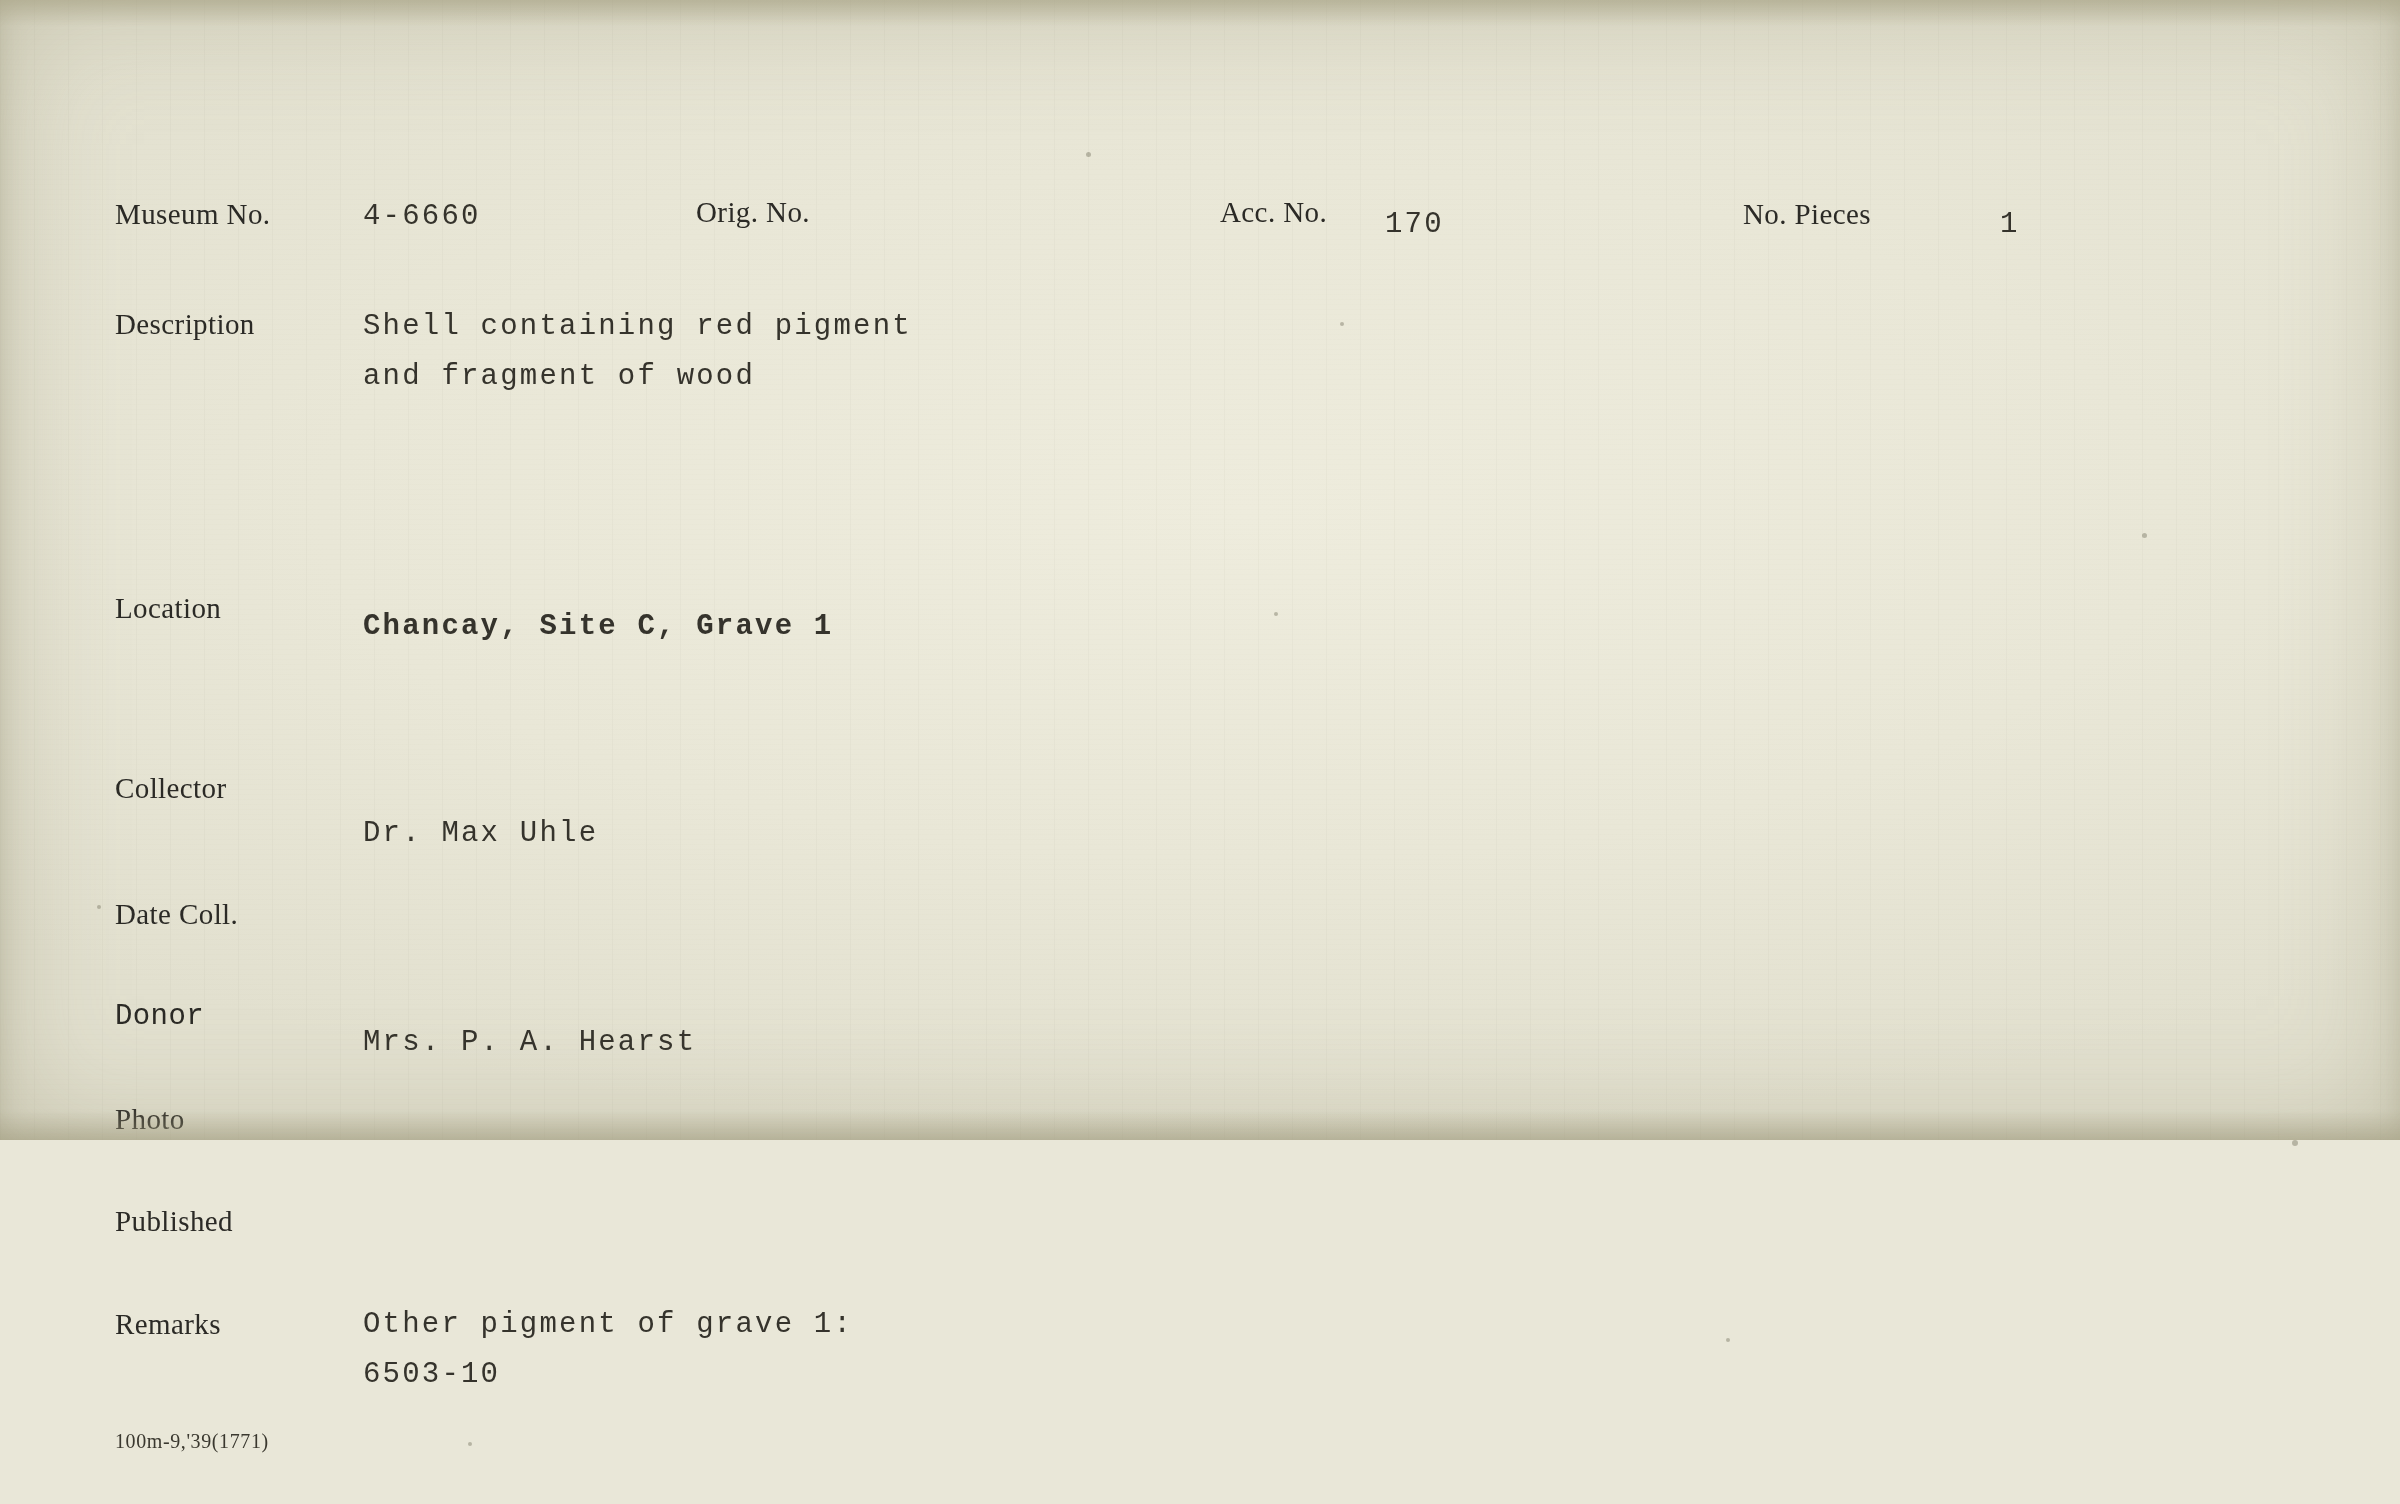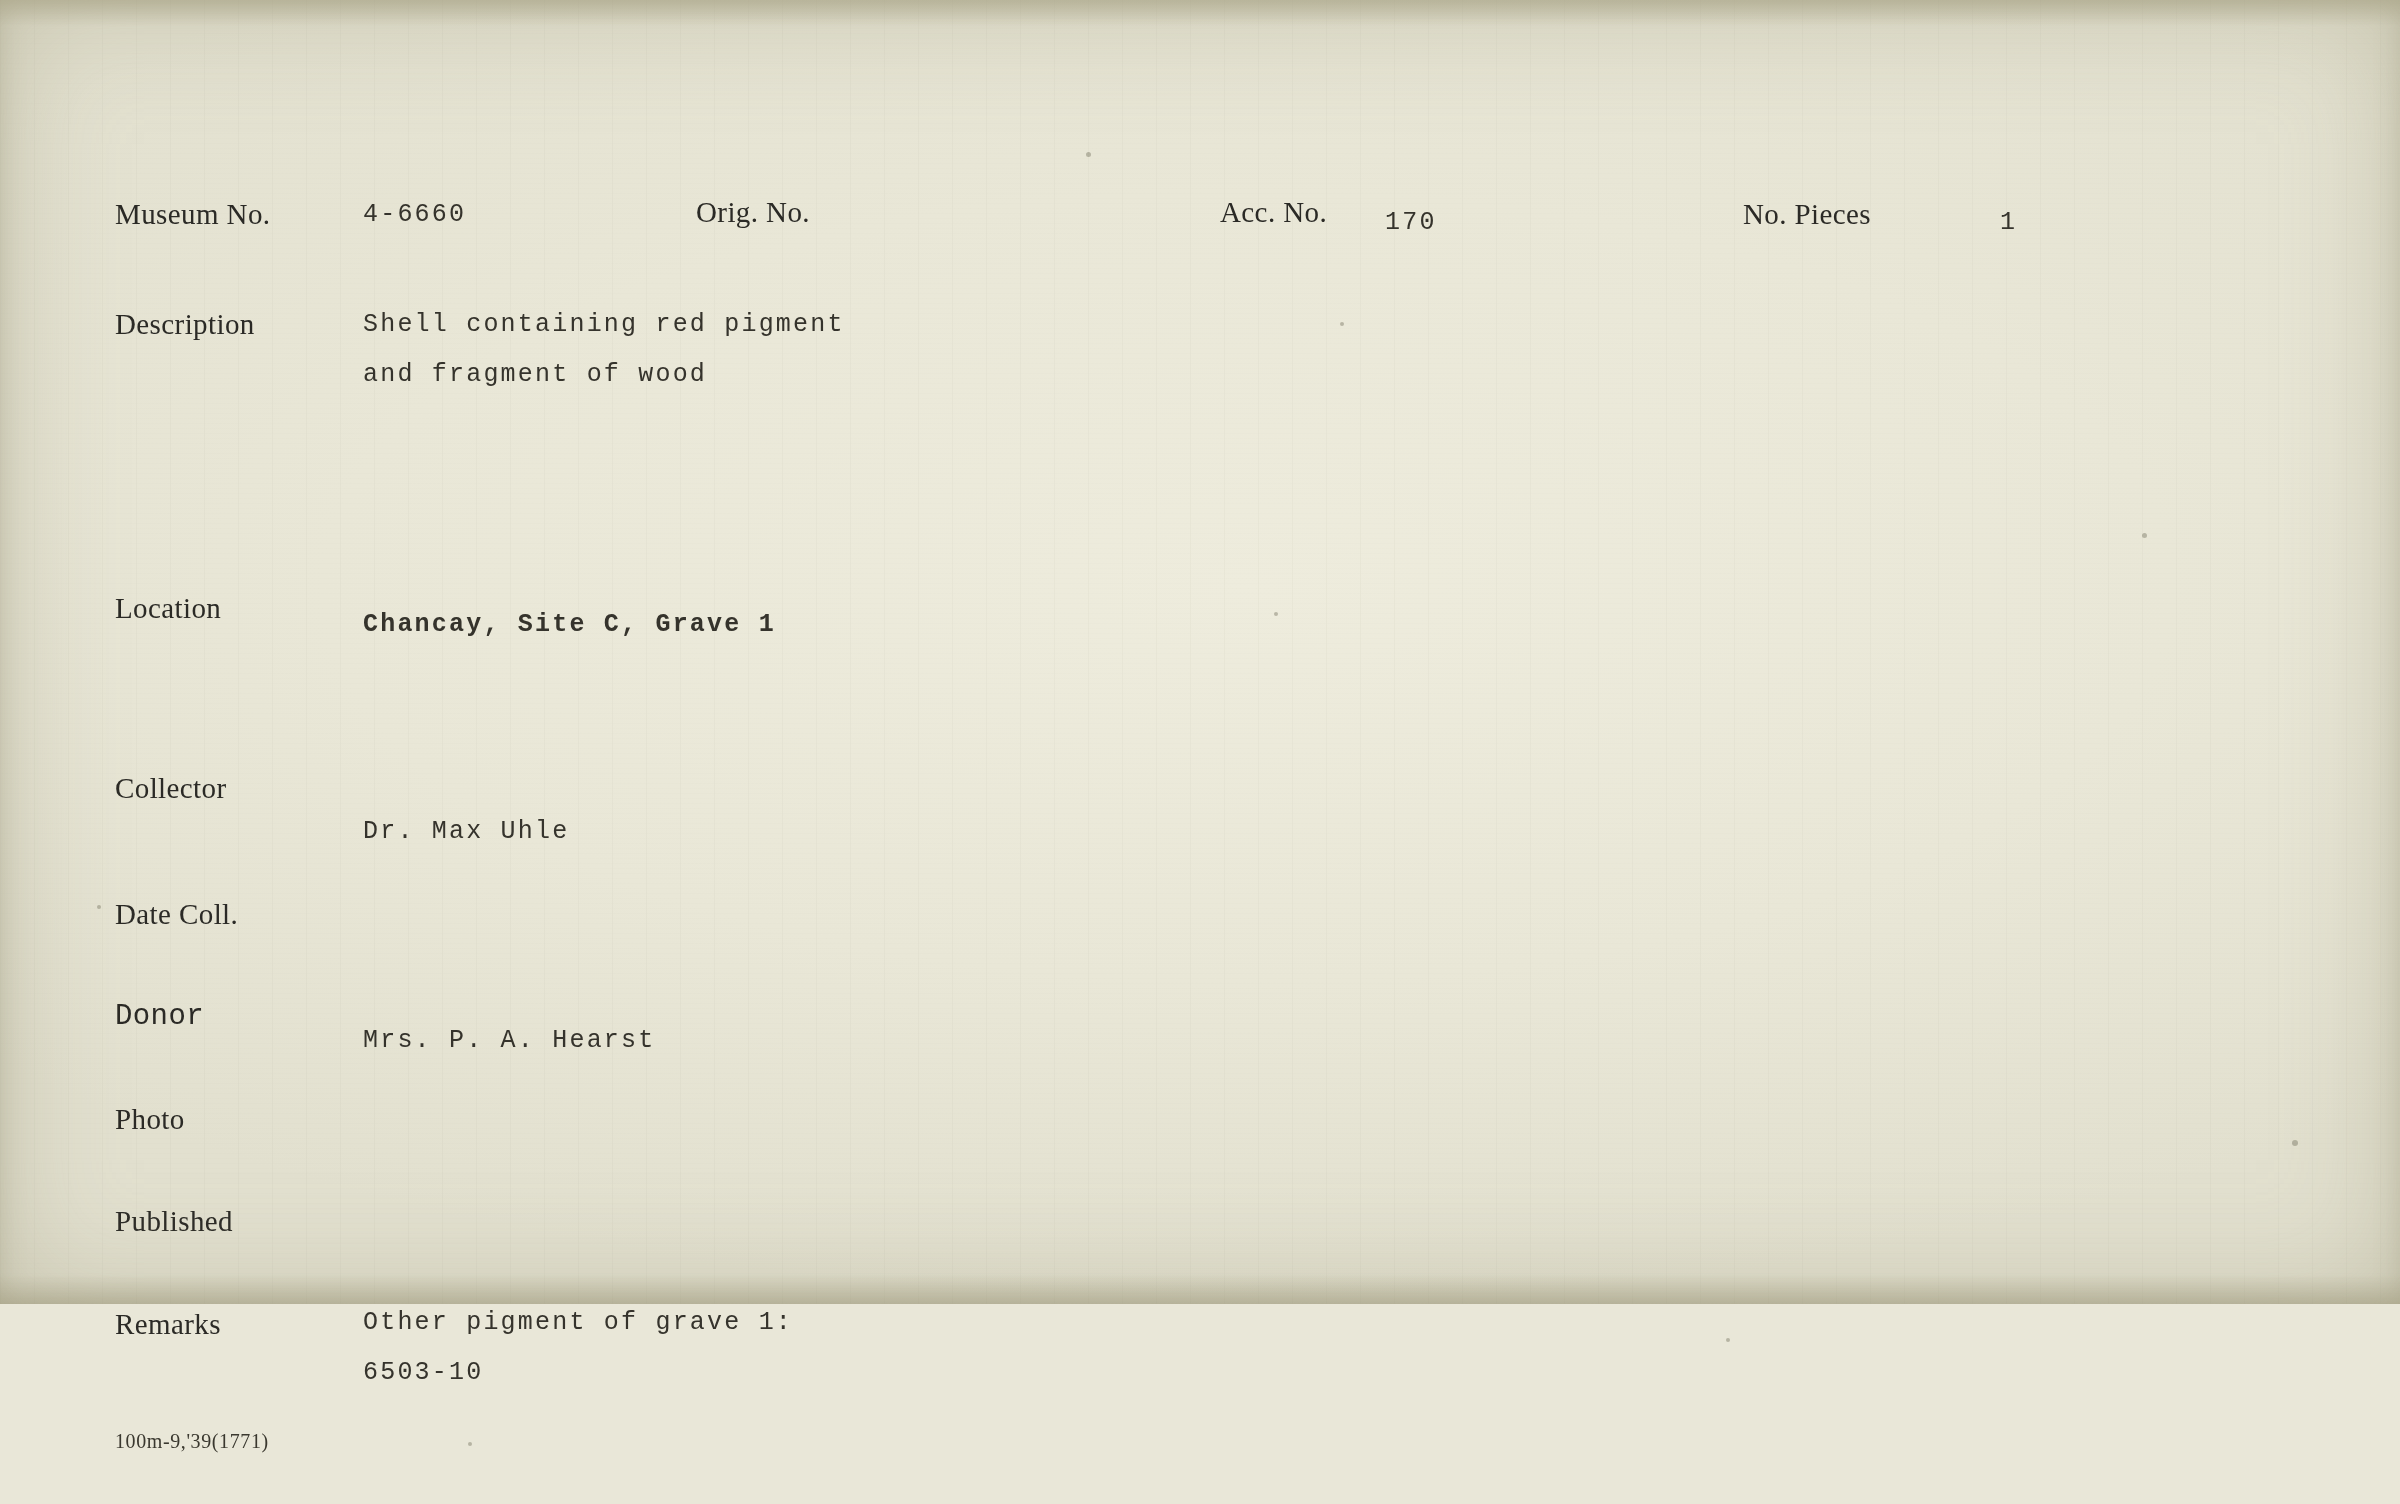--- a/index.html
+++ b/index.html
@@ -11,21 +11,21 @@
     height: 1504px;
     background: #e9e7d8;
     font-family: "Liberation Serif", serif;
     overflow: hidden;
   }
 
   
   #card {
     position: relative;
     width: 2400px;
-    height: 1304px;
+    height: 1140px;
     background:
       radial-gradient(ellipse 70% 55% at 52% 45%, #eeecdd 0%, #e9e7d7 55%, #e2e0cf 100%);
     box-sizing: border-box;
   }
   
   #grain {
     position: absolute;
     inset: 0;
     pointer-events: none;
     background-image:
@@ -60,21 +60,21 @@
     font-family: "Liberation Serif", serif;
     font-size: 29px;
     color: #2b2a26;
     letter-spacing: 0.4px;
     white-space: nowrap;
   }
   
   .typed {
     position: absolute;
     font-family: "Liberation Mono", monospace;
-    font-size: 25px;
+    font-size: 29px;
     color: #35332c;
     letter-spacing: 2.2px;
     white-space: pre;
   }
   .footer {
     position: absolute;
     font-family: "Liberation Serif", serif;
     font-size: 20px;
     color: #3a382f;
     letter-spacing: 0.6px;

